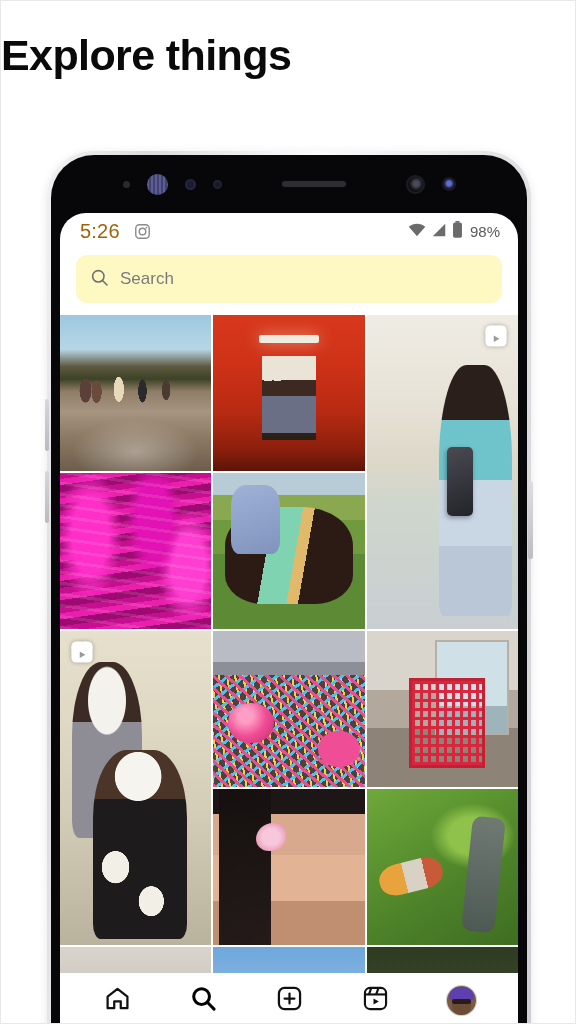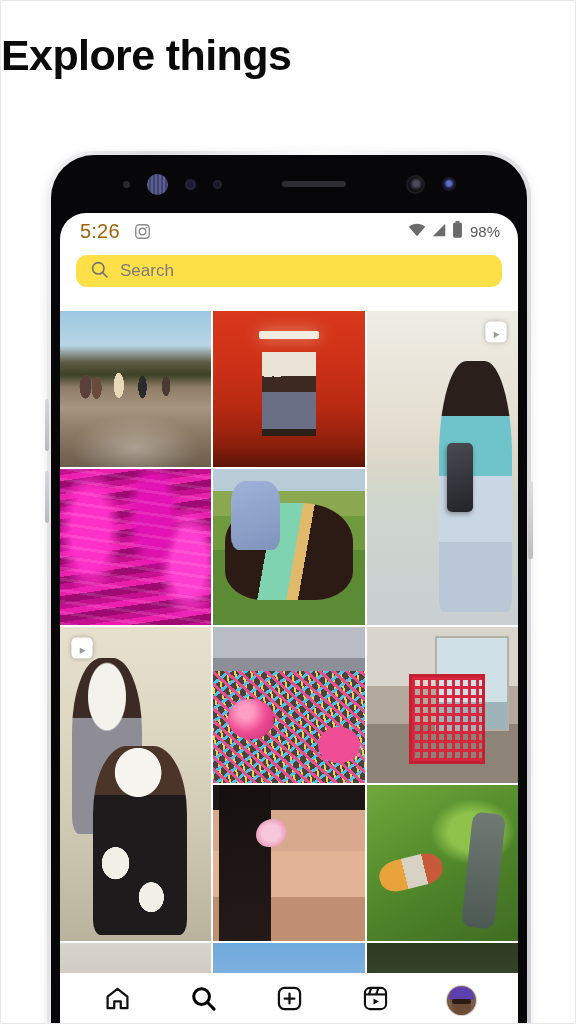--- a/index.html
+++ b/index.html
@@ -100,21 +100,21 @@
     font-size: 15px; color: #3d3d3d;
   }
   .sb-time { font-size: 20px; color: #a16207; letter-spacing: 0.2px; }
   .sb-igicon { margin-left: 14px; display: flex; align-items: center; }
   .sb-right { margin-left: auto; display: flex; align-items: center; gap: 5px; }
   .sb-pct { font-size: 15px; color: #5a5a5a; margin-left: 2px; }
 
   
   .searchwrap { flex: 0 0 62px; padding: 6px 16px 12px 16px; }
   .searchbar {
-    height: 32px; border-radius: 11px; background: #fde047;
+    height: 48px; border-radius: 11px; background: #fef9c3;
     display: flex; align-items: center; padding: 0 14px; gap: 11px;
   }
   .search-ph { font-size: 17px; color: #7b7b7e; }
 
   
   .grid {
     flex: 1 1 auto;
     display: grid;
     grid-template-columns: 1fr 1fr 1fr;
     grid-auto-rows: 156px;

